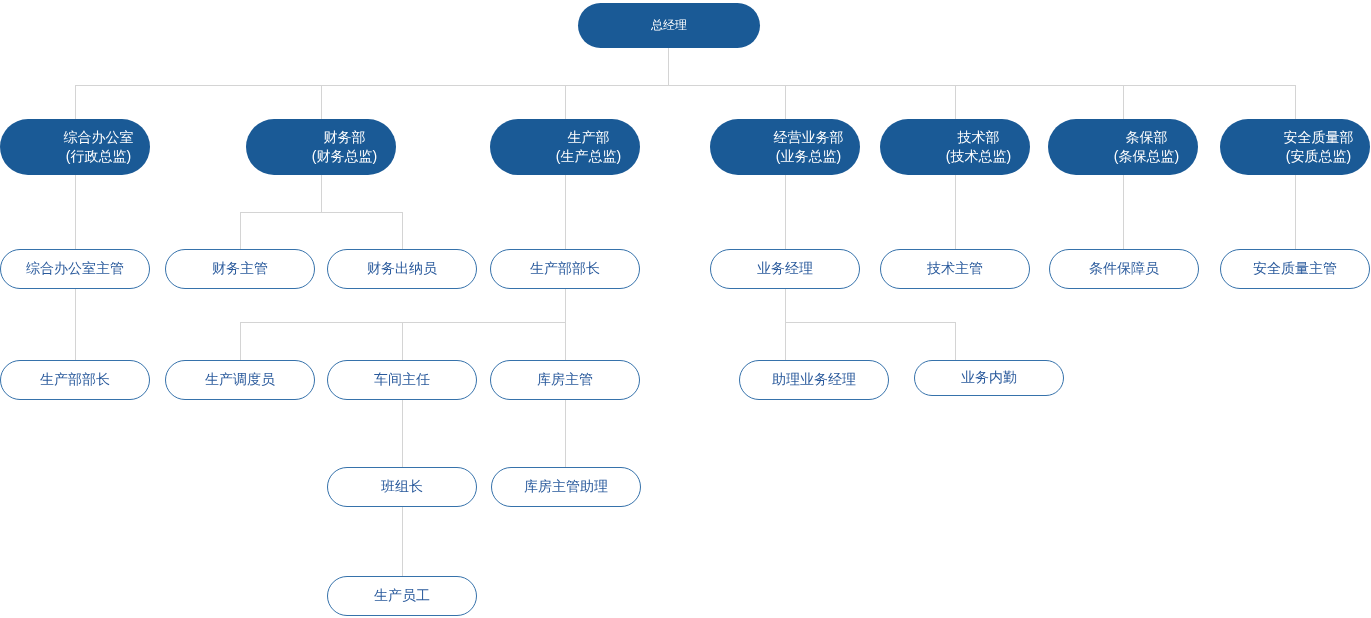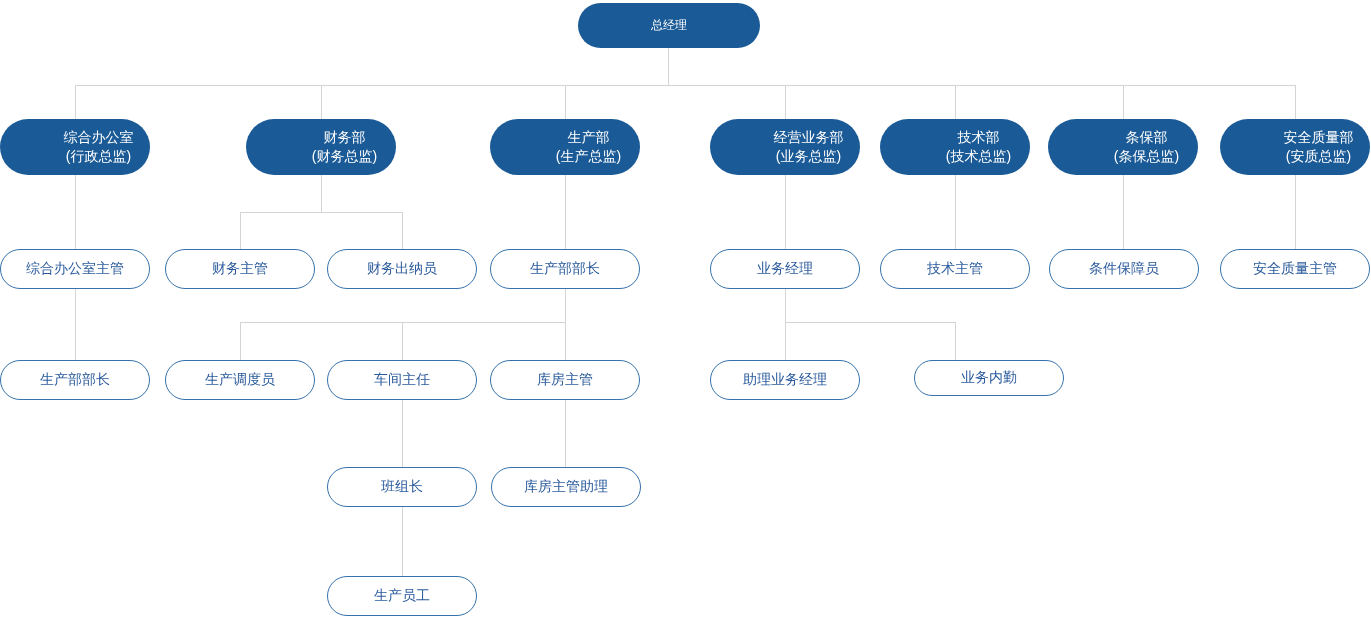--- a/index.html
+++ b/index.html
@@ -145,21 +145,21 @@
   </div>
   <div class="node node-outline" style="left:165px; top:360px; width:150px; height:40px;text-align:center;">
     <span>生产调度员</span>
   </div>
   <div class="node node-outline" style="left:327px; top:360px; width:150px; height:40px;">
     <span>车间主任</span>
   </div>
   <div class="node node-outline" style="left:490px; top:360px; width:150px; height:40px;">
     <span>库房主管</span>
   </div>
-  <div class="node node-outline" style="left:710px; top:360px; width:150px; height:40px;">
+  <div class="node node-outline" style="left:739px; top:360px; width:150px; height:40px;">
     <span>助理业务经理</span>
   </div>
   <div class="node node-outline" style="left:914px; top:360px; width:150px; height:36px;">
     <span>业务内勤</span>
   </div>
 
   <div class="node node-outline" style="left:327px; top:467px; width:150px; height:40px;">
     <span>班组长</span>
   </div>
   <div class="node node-outline" style="left:491px; top:467px; width:150px; height:40px;">

